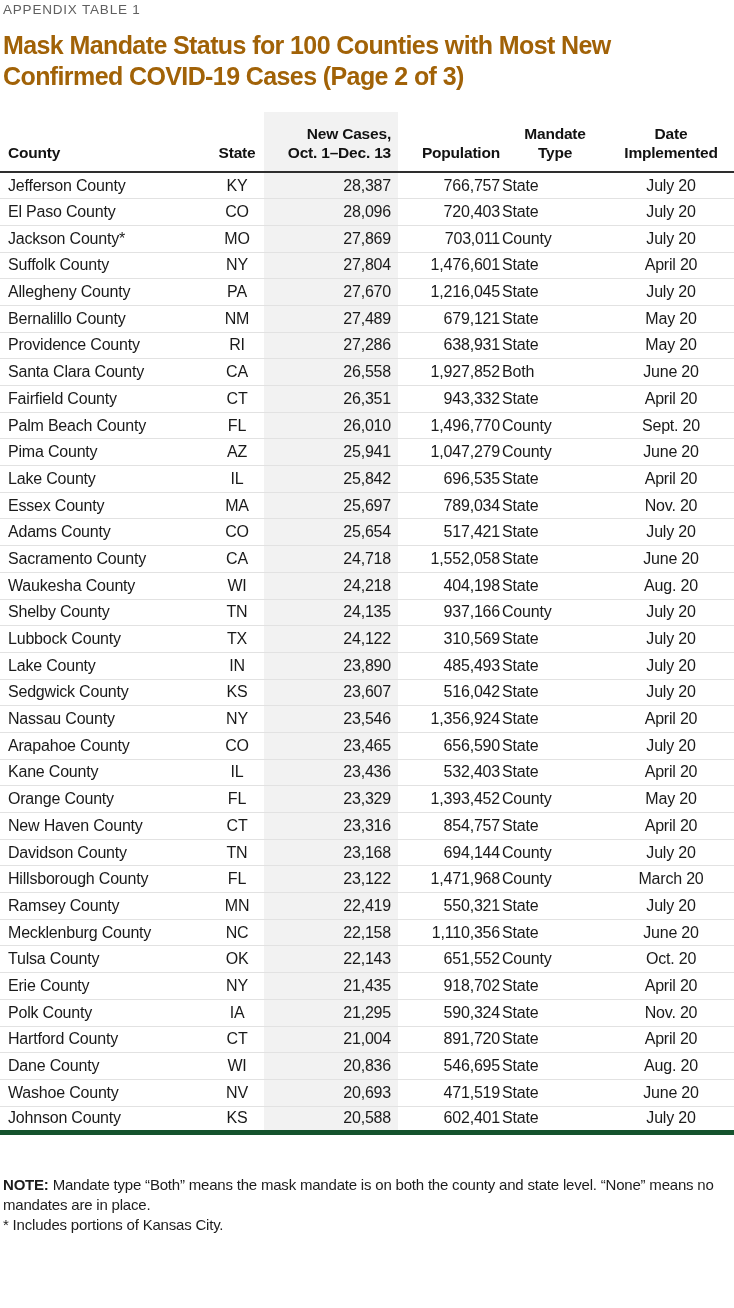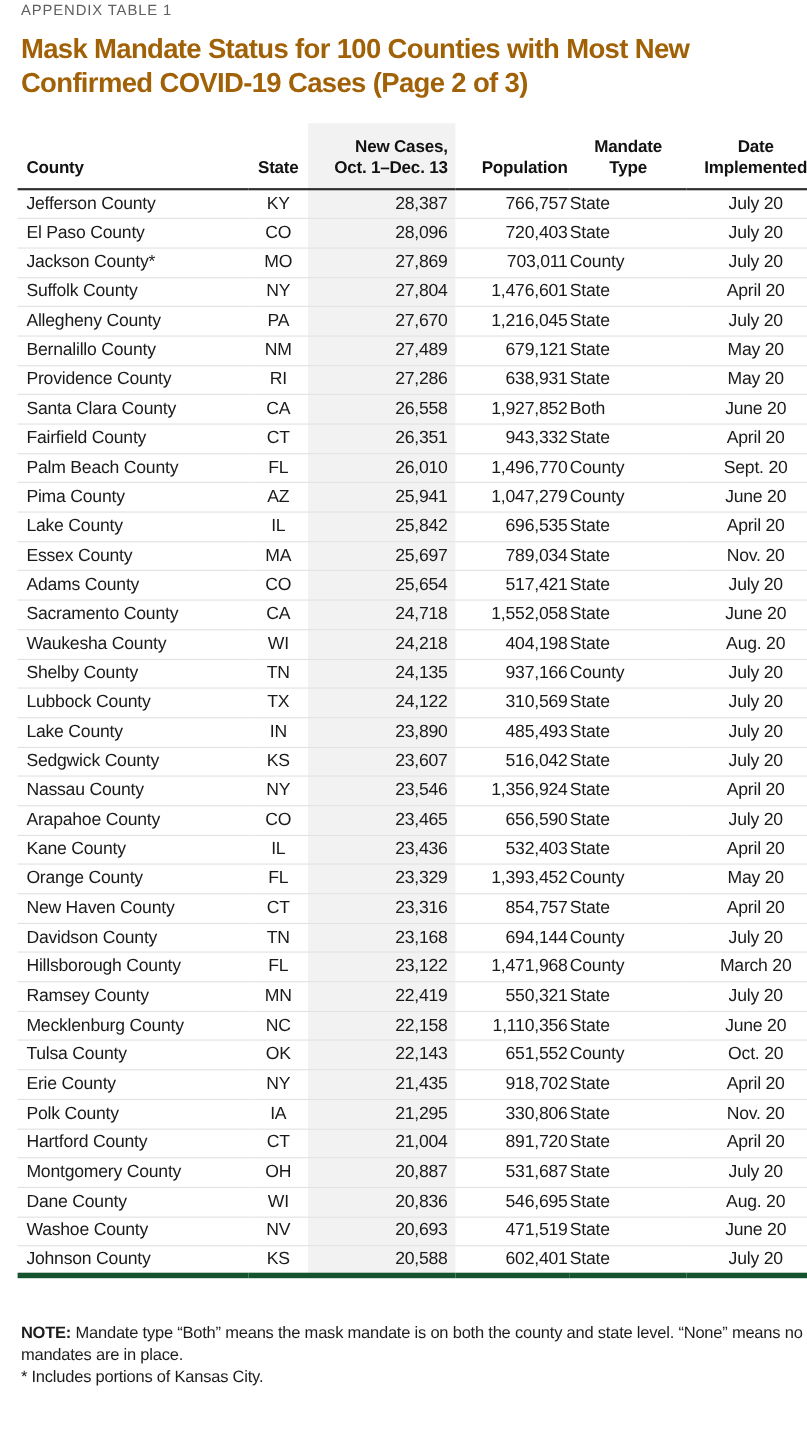--- a/index.html
+++ b/index.html
@@ -6,21 +6,21 @@
   html, body {
     margin: 0;
     padding: 0;
     background: #ffffff;
     font-family: "Liberation Sans", sans-serif;
     color: #121212;
   }
   .page {
     width: 734px;
     height: 1308px;
-    padding: 2px 0 0 16px;
+    padding: 2px 0 0 0;
     overflow: hidden;
     background: #ffffff;
   }
   .eyebrow {
     font-size: 13.5px;
     letter-spacing: 0.8px;
     color: #5f5f5f;
     padding-left: 3px;
     text-transform: uppercase;
   }
@@ -360,41 +360,33 @@
           <td class="col-state">NY</td>
           <td class="col-cases">21,435</td>
           <td class="col-pop">918,702</td>
           <td class="col-mandate">State</td>
           <td class="col-date">April 20</td>
         </tr>
         <tr>
           <td class="col-county">Polk County</td>
           <td class="col-state">IA</td>
           <td class="col-cases">21,295</td>
-          <td class="col-pop">330,806</td>
+          <td class="col-pop">590,324</td>
           <td class="col-mandate">State</td>
           <td class="col-date">Nov. 20</td>
         </tr>
         <tr>
           <td class="col-county">Hartford County</td>
           <td class="col-state">CT</td>
           <td class="col-cases">21,004</td>
           <td class="col-pop">891,720</td>
           <td class="col-mandate">State</td>
           <td class="col-date">April 20</td>
         </tr>
         <tr>
-          <td class="col-county">Montgomery County</td>
-          <td class="col-state">OH</td>
-          <td class="col-cases">20,887</td>
-          <td class="col-pop">531,687</td>
-          <td class="col-mandate">State</td>
-          <td class="col-date">July 20</td>
-        </tr>
-        <tr>
           <td class="col-county">Dane County</td>
           <td class="col-state">WI</td>
           <td class="col-cases">20,836</td>
           <td class="col-pop">546,695</td>
           <td class="col-mandate">State</td>
           <td class="col-date">Aug. 20</td>
         </tr>
         <tr>
           <td class="col-county">Washoe County</td>
           <td class="col-state">NV</td>

